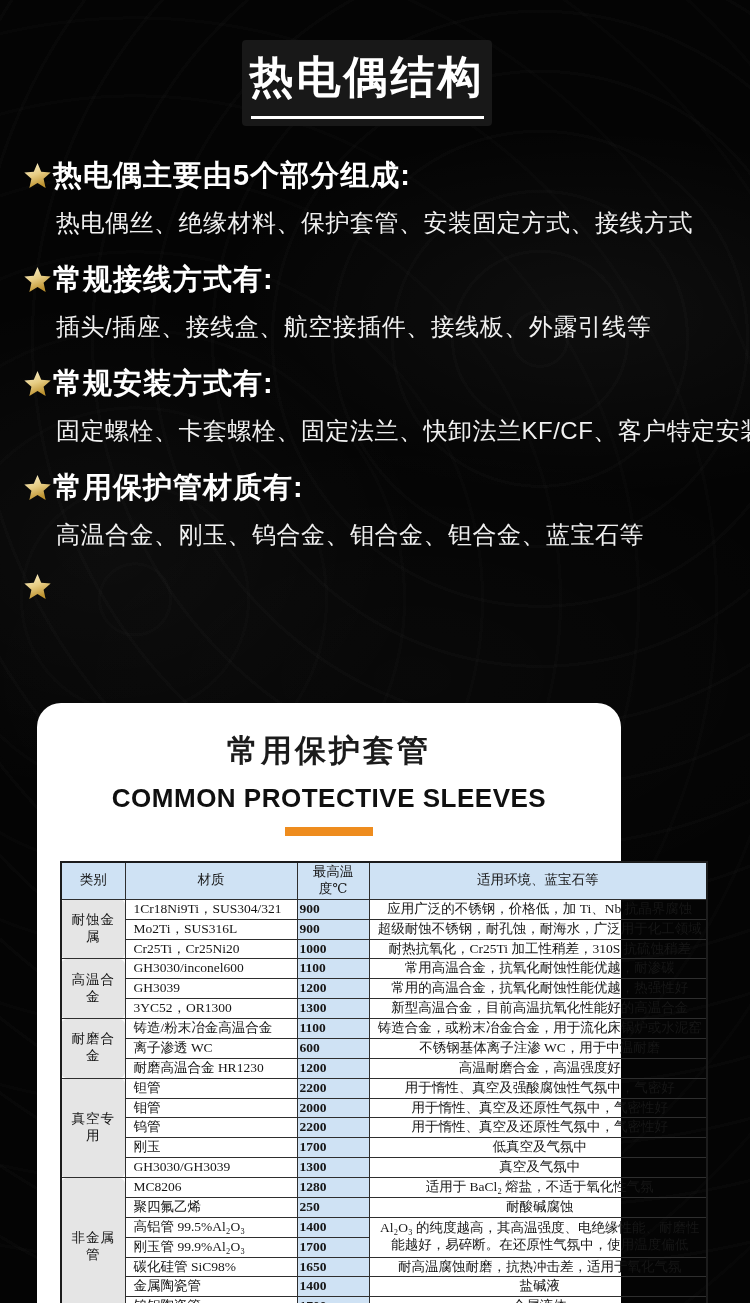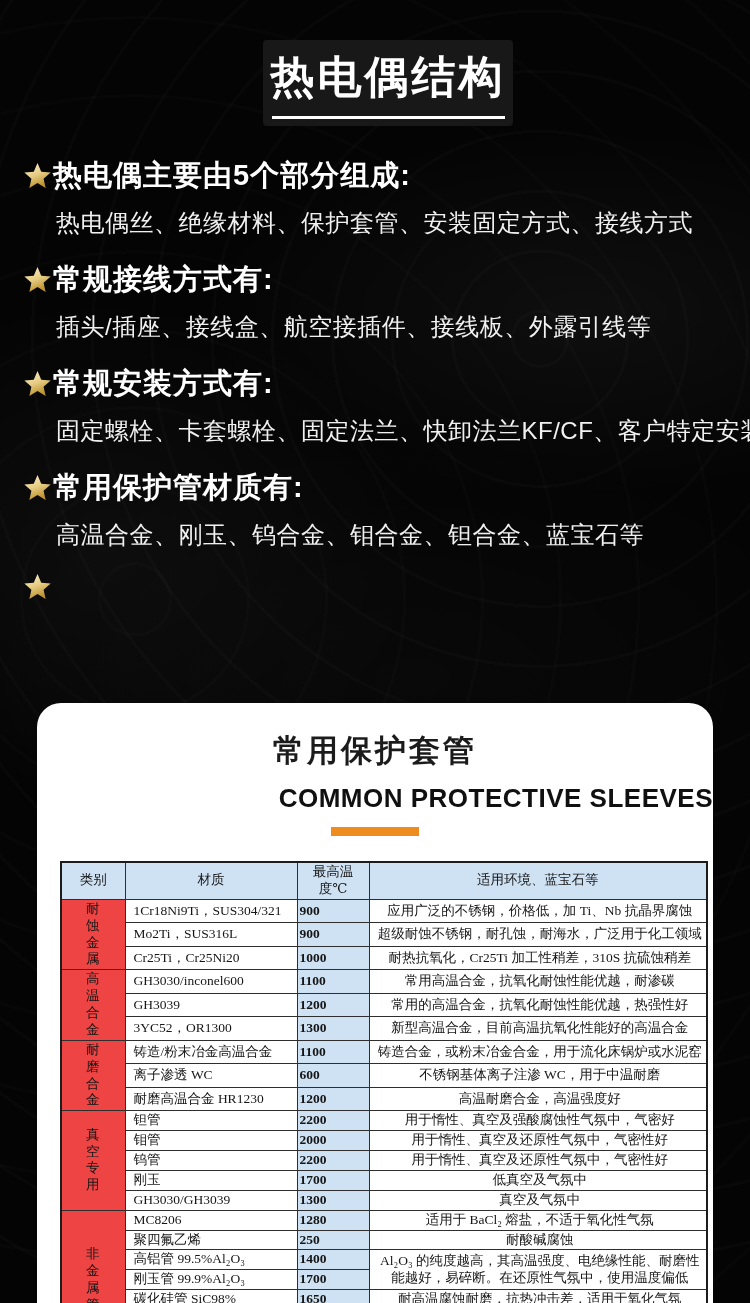--- a/index.html
+++ b/index.html
@@ -16,21 +16,21 @@
   }
   .swirl {
     position:absolute; inset:0; pointer-events:none;
     background:
       repeating-radial-gradient(circle at 72% 26%, transparent 0 26px, rgba(255,255,255,0.016) 26px 29px, transparent 29px 60px),
       repeating-radial-gradient(circle at 18% 46%, transparent 0 34px, rgba(255,255,255,0.012) 34px 37px, transparent 37px 78px);
   }
 
   
   .title-panel {
-    position:absolute; left:263px; top:40px; width:250px; height:86px;
+    position:absolute; left:242px; top:40px; width:250px; height:86px;
     background:#181818; border-radius:4px;
     display:flex; flex-direction:column; align-items:center; justify-content:center;
   }
   .title-panel h1 {
     color:#fff; font-size:44px; font-weight:700; letter-spacing:3px; white-space:nowrap;
   }
   .title-underline { width:233px; height:3px; background:#fff; margin-top:9px; }
 
   
   .bullets { position:absolute; left:22px; top:156px; width:712px; }
@@ -40,49 +40,49 @@
   .bullet-head h2 {
     color:#ffffff; font-size:29px; font-weight:700; letter-spacing:1px; white-space:nowrap;
   }
   .bullet-body {
     margin:11px 0 0 34px; color:#f1f1f1; font-size:24px; font-weight:500;
     letter-spacing:0.5px; white-space:nowrap;
   }
 
   
   .card {
-    position:absolute; left:37px; top:703px; width:676px; height:600px;
+    position:absolute; left:37px; top:703px; width:584px; height:600px;
     background:#ffffff; border-radius:24px 24px 0 0;
   }
   .card-title-cn {
     margin-top:27px; text-align:center; color:#1b1b1b;
     font-size:31px; font-weight:600; letter-spacing:3px;
   }
   .card-title-en {
-    margin-top:11px; text-align:right; color:#101010;
+    margin-top:11px; text-align:center; color:#101010;
     font-size:26px; font-weight:700; letter-spacing:0.5px;
   }
   .accent-bar { width:88px; height:9px; margin:13px auto 0; }
 
   
   .tbl-wrap { margin:25px 10px 0 23px; }
   table.sleeves {
     border-collapse:collapse; width:646px; table-layout:fixed;
     font-family:"Liberation Serif","DejaVu Serif",serif;
     font-size:13.5px; color:#161616;
   }
   table.sleeves th, table.sleeves td {
     border:1px solid #2e2e2e; line-height:1.25; vertical-align:middle;
     overflow:hidden;
   }
   table.sleeves { border:2px solid #1c1c1c; }
   table.sleeves th {
     height:25px; font-weight:500; background:#cfe2f4; text-align:center; padding:1px 4px;
   }
-  td.cat  { background:#ef4444; text-align:center; padding:1px 17px; letter-spacing:1px; }
+  td.cat  { background:#e5e5e5; text-align:center; padding:1px 8px; letter-spacing:1px;border-radius:6px; }
   td.mat  { text-align:left; padding:1px 4px 1px 8px; height:19.8px; }
   td.temp { background:#cfe2f4; text-align:left; font-weight:700; padding:1px 2px; }
   td.desc { text-align:center; padding:1px 4px 1px 8px; }
 </style>
 </head>
 <body>
 
 <div class="stage">
   <div class="swirl"></div>
 

